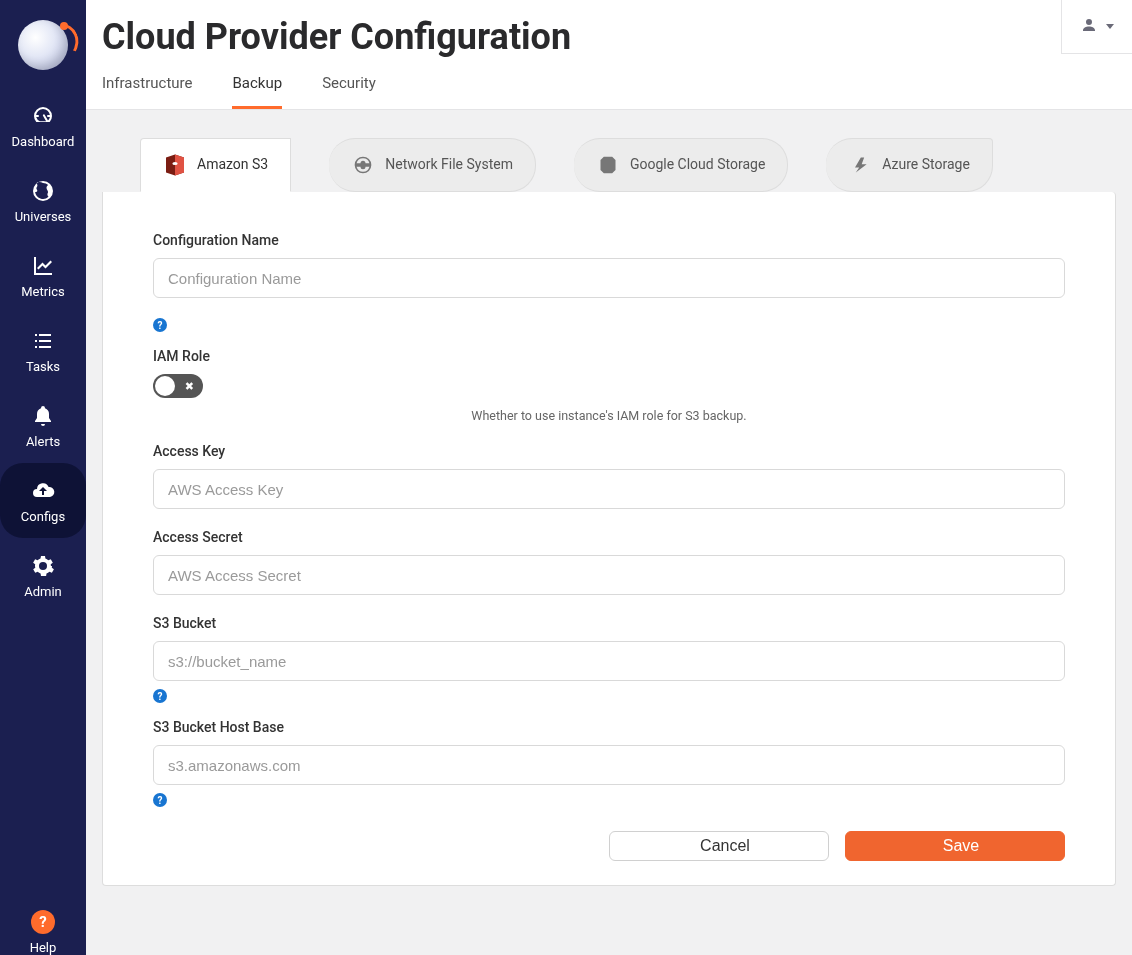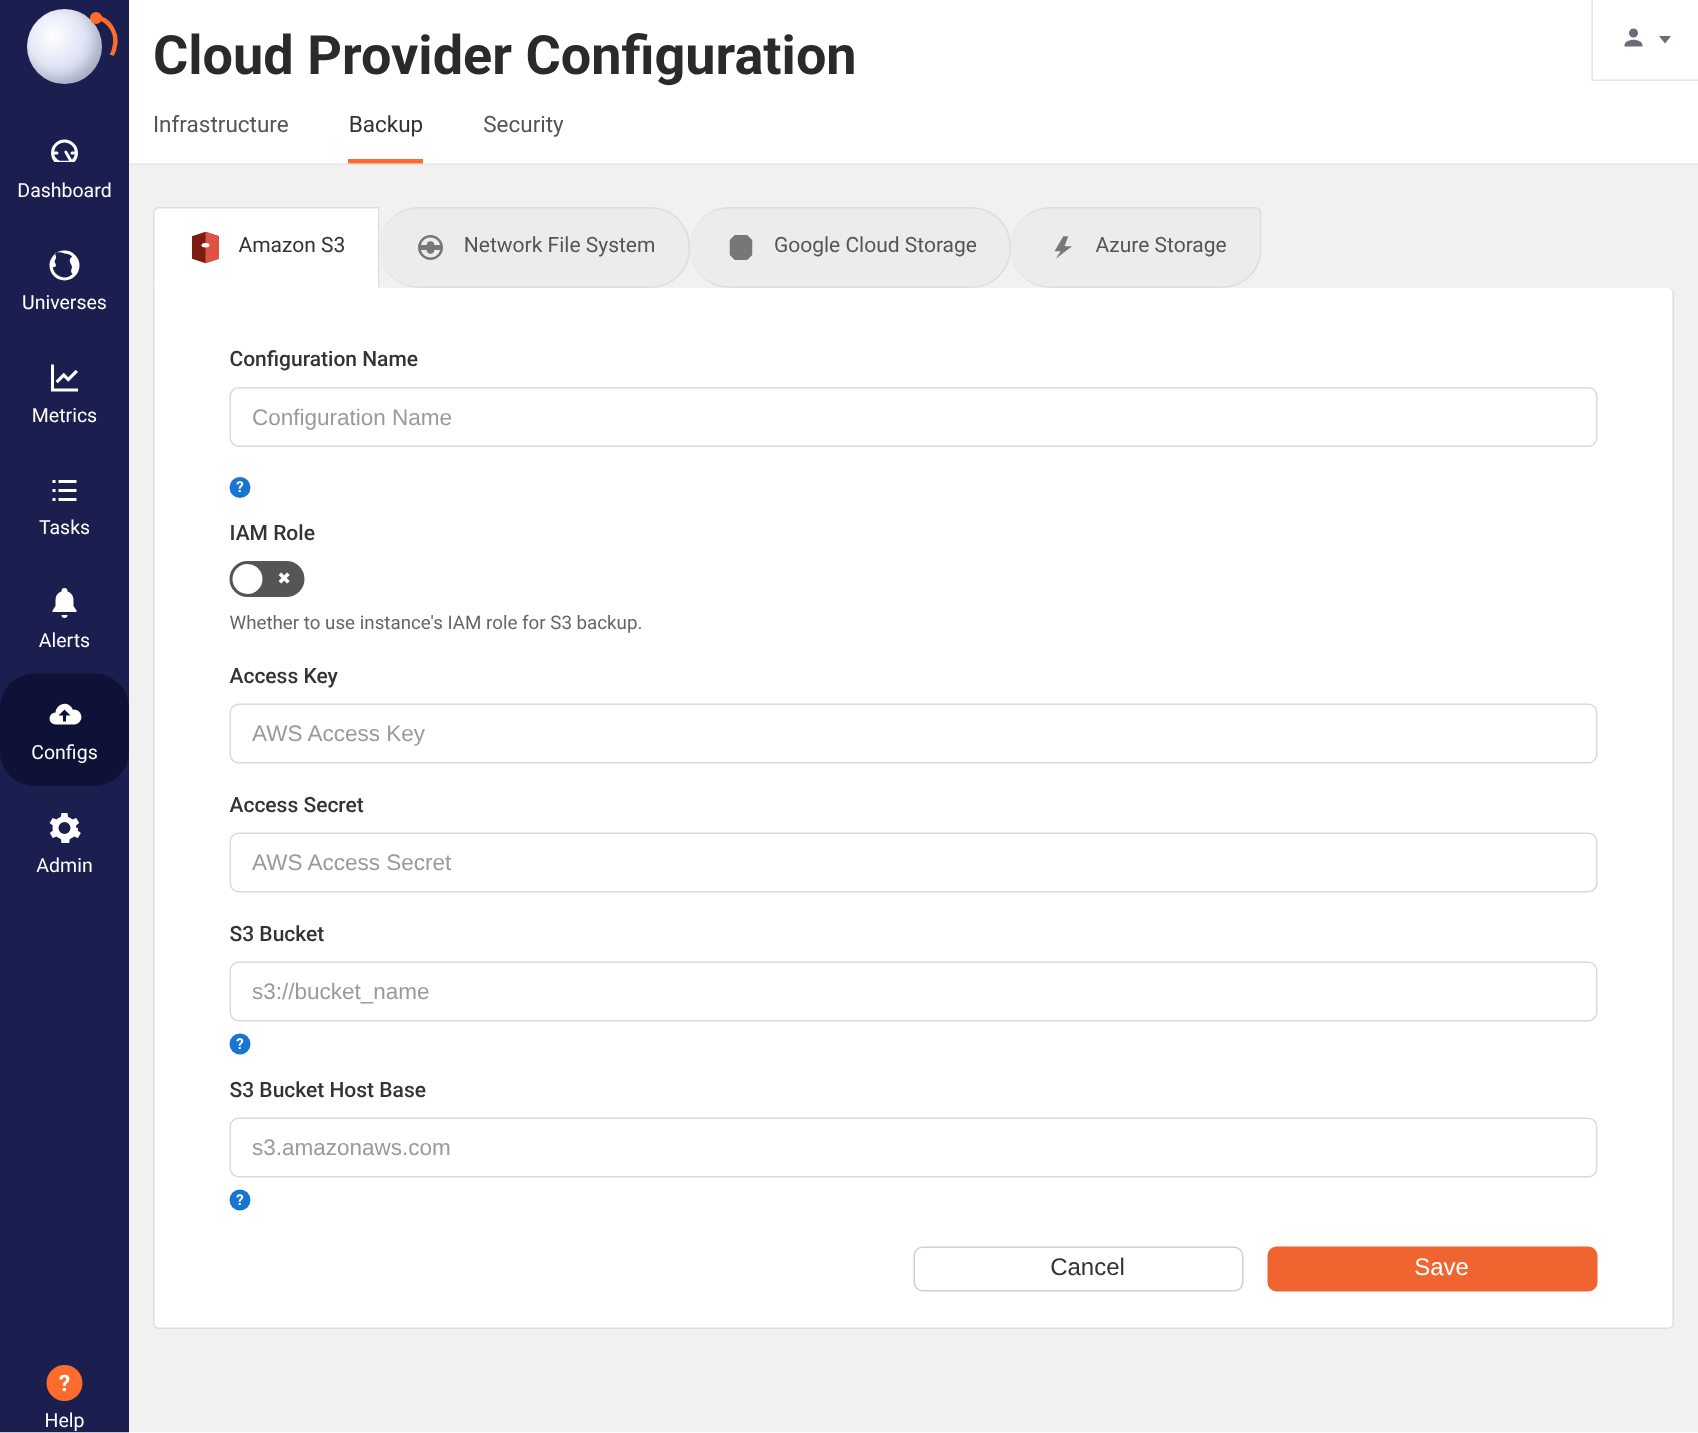--- a/index.html
+++ b/index.html
@@ -6,21 +6,21 @@
   html, body { height: 100%; font-family: -apple-system, BlinkMacSystemFont, "Segoe UI", Roboto, "Helvetica Neue", Arial, sans-serif; font-size: 14px; color: #333; }
   body { display: flex; min-height: 955px; }
 
   
   .sidebar {
     width: 86px;
     background: #1b1f50;
     display: flex;
     flex-direction: column;
     align-items: center;
-    padding-top: 6px;
+    padding-top: 20px;
     flex: 0 0 86px;
     position: relative;
   }
   .logo {
     width: 50px; height: 50px;
     border-radius: 50%;
     background: radial-gradient(circle at 35% 35%, #fff 0%, #e4e8f6 40%, #aeb5d8 100%);
     position: relative;
     margin-bottom: 18px;
     box-shadow: inset -4px -4px 8px rgba(0,0,0,0.15);
@@ -127,20 +127,21 @@
     justify-content:center;
     gap:10px;
     height:54px;
     padding:0 22px;
     background:#ececec;
     border:1px solid #ddd;
     color:#555;
     font-size:14px;
     cursor:pointer;
     min-width:138px;
+    margin-left:38px;
   }
   .ptab + .ptab { border-left:none;border-radius:26px; }
   .ptab.active {
     background:#fff;
     border-bottom-color:#fff;
     color:#333;
   }
   .ptab .plabel { text-align:center; line-height:1.25; }
   .ptab .picon { width:24px; height:24px; display:flex; align-items:center; justify-content:center; }
 
@@ -204,20 +205,21 @@
     right:9px; top:50%;
     transform:translateY(-50%);
     color:#fff;
     font-size:11px;
     line-height:1;
   }
   .help-text {
     font-size:12.5px;
     color:#666;
     margin-top:10px;
+    text-align:center;
   }
 
   .actions {
     display:flex;
     justify-content:flex-end;
     gap:16px;
     margin-top:24px;
   }
   .btn {
     height:30px;

